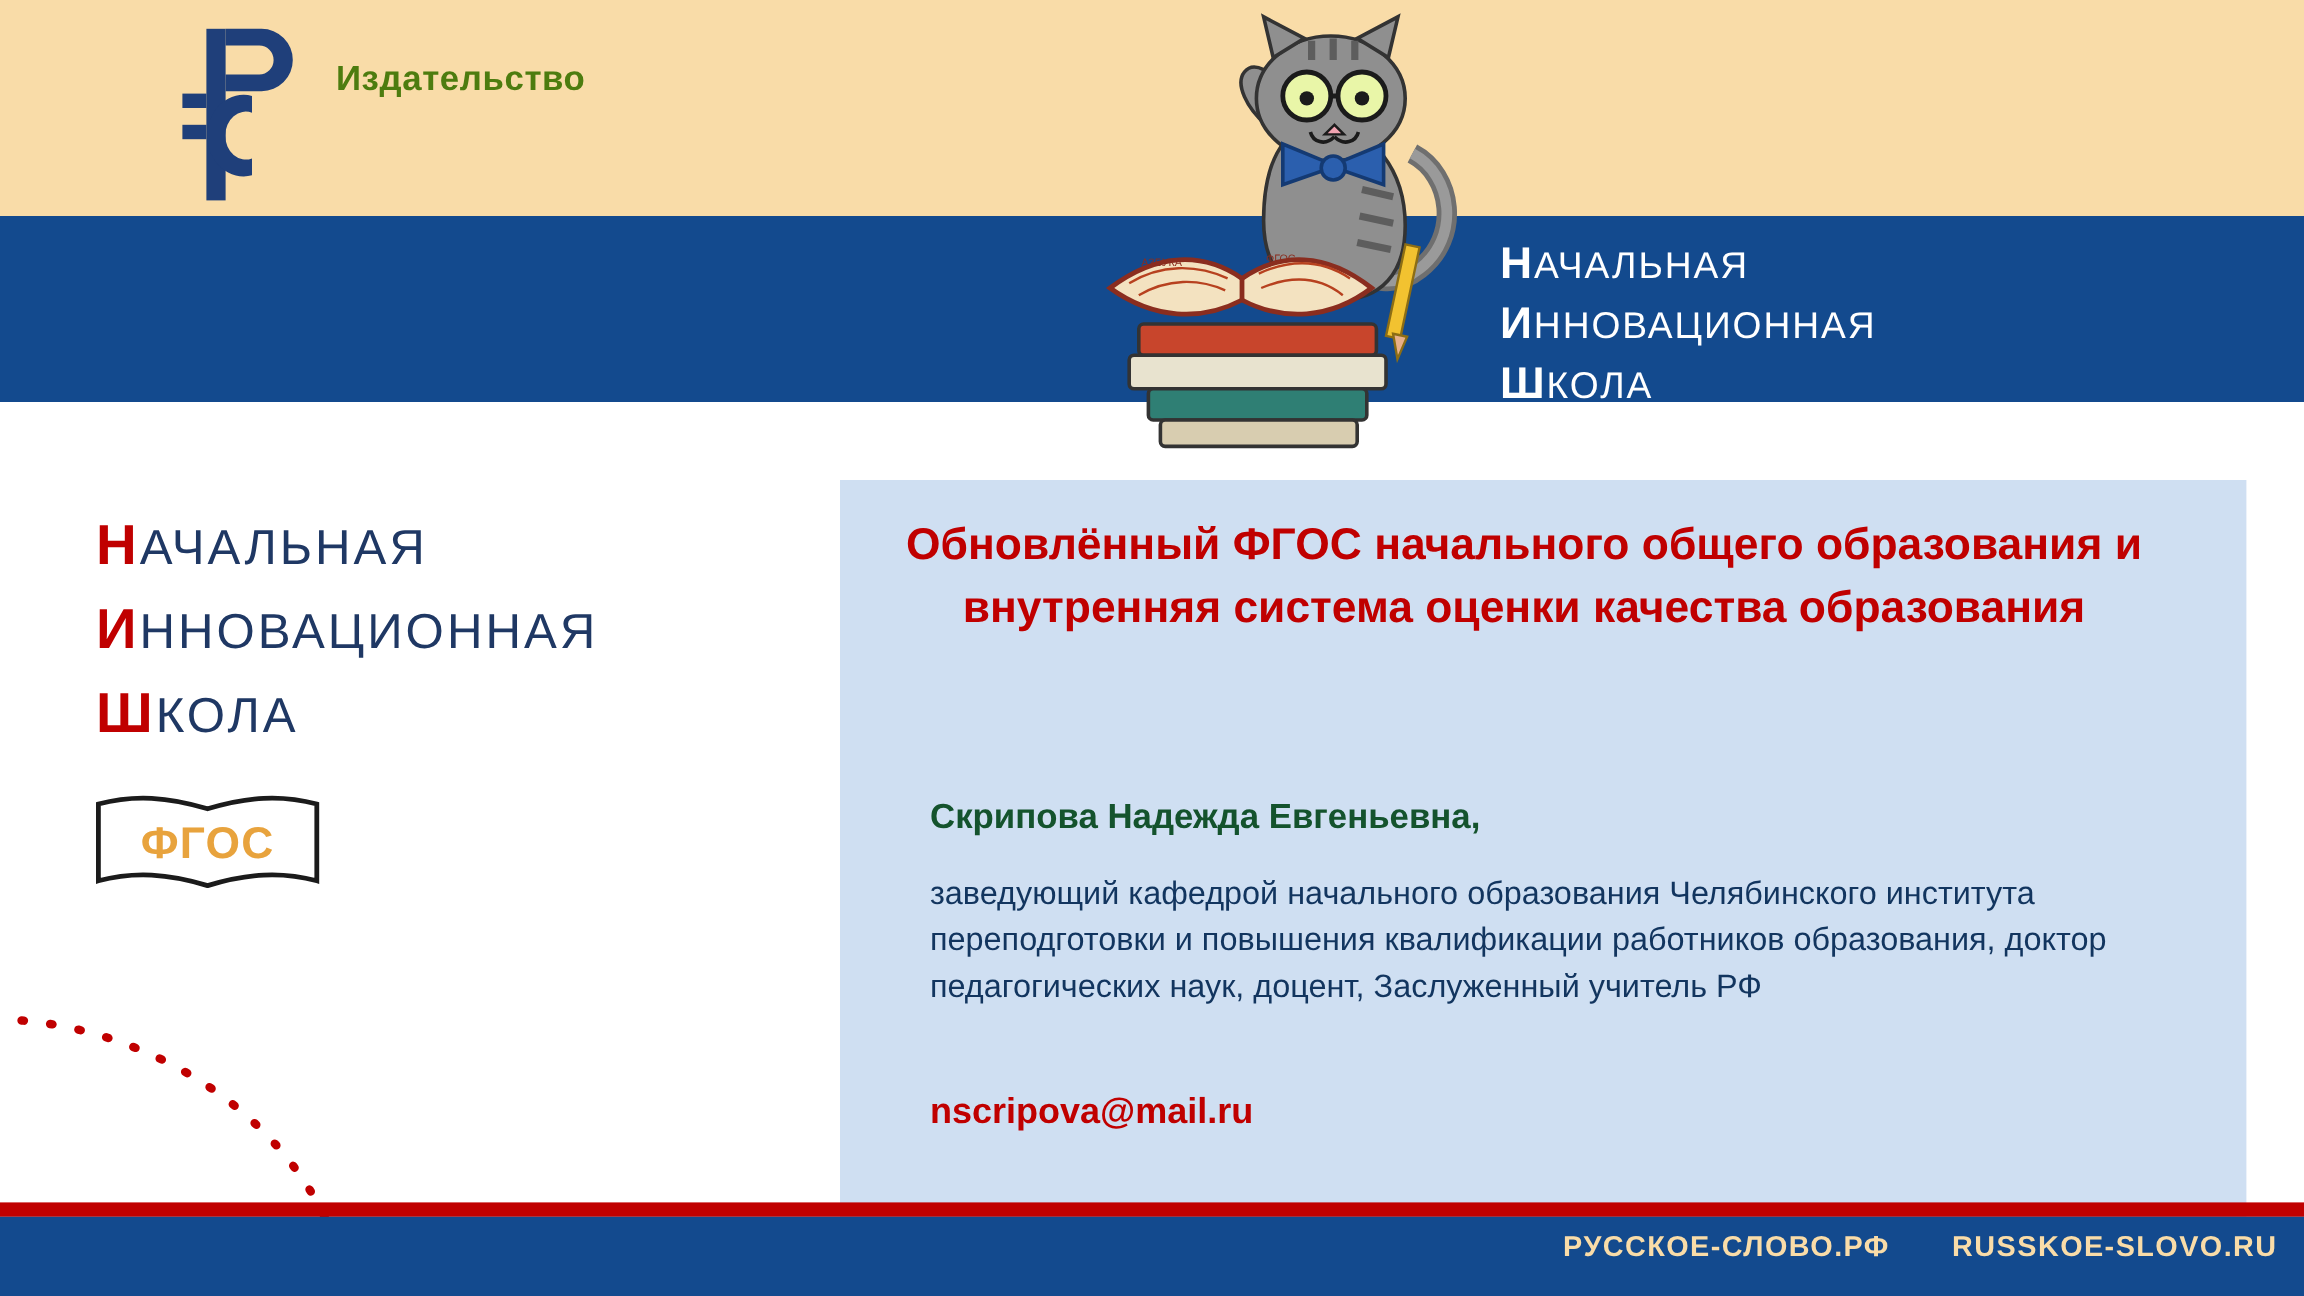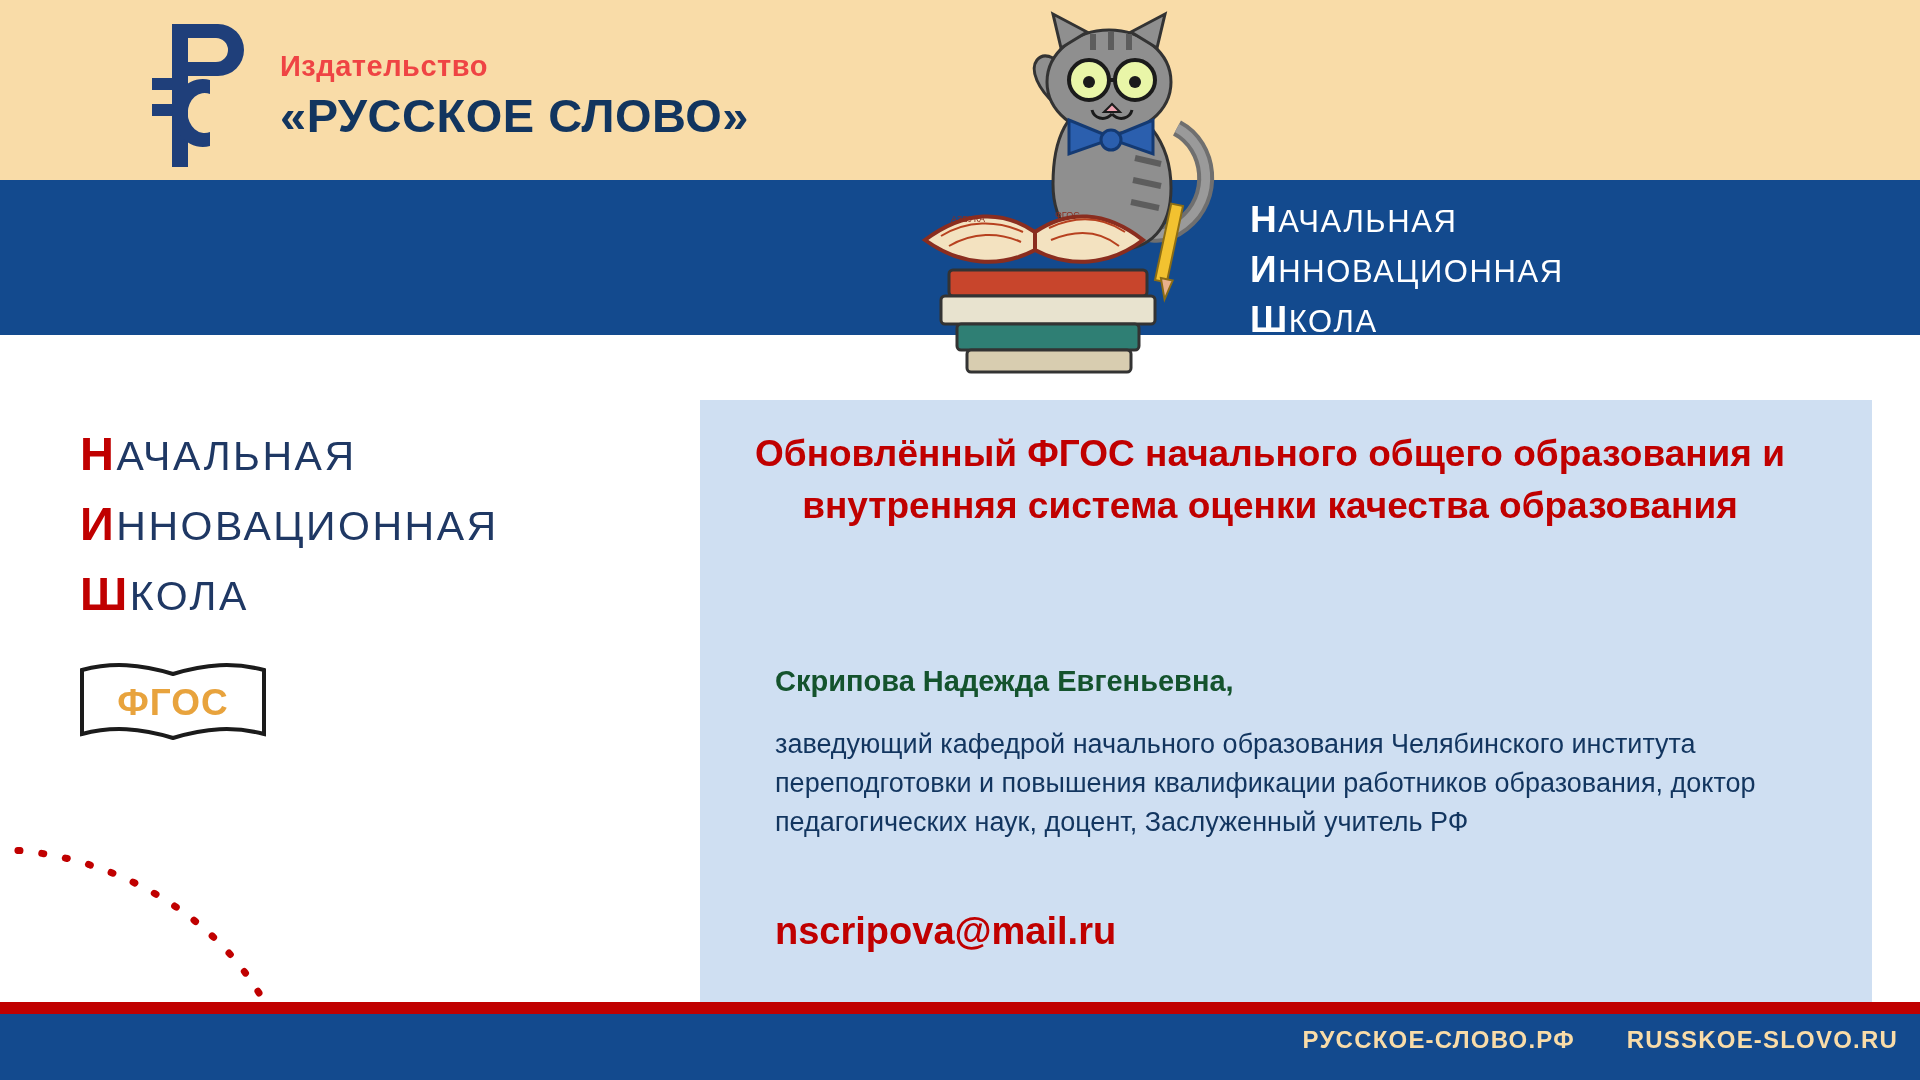--- a/index.html
+++ b/index.html
@@ -52,21 +52,21 @@
     left: 0; top: 6px;
     width: 110px;
     height: 155px;
   }
   .pub-small {
     position: absolute;
     left: 130px;
     top: 38px;
     font-size: 29px;
     font-weight: bold;
-    color: #ef4444;
+    color: #4d7c0f;
     letter-spacing: 0.5px;
   }
   .pub-big {
     position: absolute;
     left: 130px;
     top: 76px;
     font-size: 47px;
     font-weight: bold;
     color: #12355f;
     letter-spacing: 0.5px;
@@ -185,21 +185,21 @@
     color: #12355f;
     font-size: 27px;
     font-weight: normal;
     line-height: 39px;
   }
   .email {
     position: absolute;
     left: 75px;
     top: 510px;
     color: #c00000;
-    font-size: 38px;
+    font-size: 30px;
     font-weight: bold;
     text-align: center;
   }
 
   
   .footer-rule {
     position: absolute;
     left: 0; top: 1002px;
     width: 1920px;
     height: 12px;
@@ -236,21 +236,20 @@
     <svg class="logo-mark" viewBox="0 0 110 155">
       <g fill="#1f3f7a">
         <rect x="22" y="6" width="16" height="143"></rect>
         <path d="M38 6 h30 a26 26 0 0 1 0 52 h-30 v-14 h28 a12 12 0 0 0 0 -24 h-28 z"></path>
         <path d="M60 62 a30 34 0 1 0 0 66 v-14 a17 20 0 1 1 0 -38 z"></path>
         <rect x="2" y="60" width="20" height="12"></rect>
         <rect x="2" y="86" width="20" height="12"></rect>
       </g>
     </svg>
     <div class="pub-small">Издательство</div>
-    <div class="pub-big">«РУССКОЕ СЛОВО»</div>
   </div>
 
   <svg class="mascot" viewBox="0 0 340 370">
 
     <path d="M272 120 c34 18 40 70 6 96 c-20 16 -44 12 -52 -4" fill="none" stroke="#6f6f6f" stroke-width="17"></path>
     <path d="M272 120 c34 18 40 70 6 96 c-20 16 -44 12 -52 -4" fill="none" stroke="#9a9a9a" stroke-width="9"></path>
 
     <path d="M196 96 c44 0 70 40 70 84 c0 40 -20 62 -56 62 c-40 0 -62 -26 -62 -66 c0 -44 14 -80 48 -80 z" fill="#8f8f8f" stroke="#333" stroke-width="3"></path>
 
     <path d="M150 96 c-16 -14 -26 -34 -18 -44 c8 -10 24 0 32 14" fill="#8f8f8f" stroke="#333" stroke-width="3"></path>

